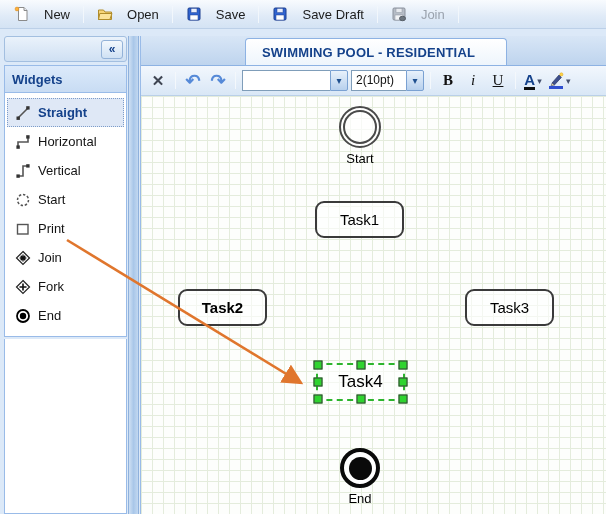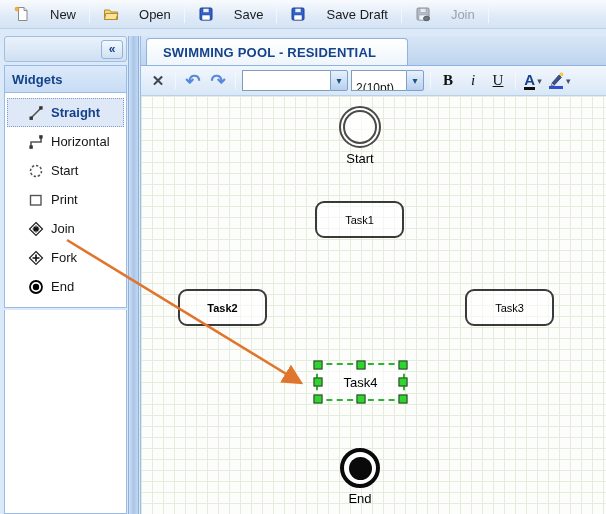--- a/index.html
+++ b/index.html
@@ -12,21 +12,21 @@
     color:#1c1c1c;
   }
   
   .top-toolbar {
     position:absolute; left:0; top:0; width:606px; height:29px;
     background:linear-gradient(#f8fbfe,#dfeaf7 60%,#d4e3f4);
     border-bottom:1px solid #bcd0e8;
     display:flex; align-items:center; padding:0 6px; gap:2px;
   }
   .tb-btn {
-    display:flex; align-items:center; gap:20px;
+    display:flex; align-items:center; gap:14px;
     background:transparent; border:1px solid transparent; border-radius:3px;
     padding:2px 7px; font:13px "Liberation Sans",sans-serif; color:#1c1c1c; cursor:pointer;
   }
   .tb-btn.disabled { color:#9aa2ad; }
   .tb-sep { width:1px; height:17px; background:#b9cbe2; border-right:1px solid #f2f7fc; margin:0 3px; }
   .icon16 { width:16px; height:16px; display:inline-block; }
   
   .sidebar {
     position:absolute; left:4px; top:36px; width:123px; bottom:0;
     display:flex; flex-direction:column;
@@ -48,21 +48,21 @@
     background:linear-gradient(#dceafb,#c8dcf3);
     color:#15428b; font-weight:bold; font-size:13px;
     display:flex; align-items:center; padding-left:7px;
   }
   .widget-list {
     background:#fff; border:1px solid #99bbe8;
     padding:5px 2px 6px 2px;
   }
   .w-item {
     height:29px; display:flex; align-items:center; gap:7px;
-    padding-left:20px; cursor:pointer; border:1px dotted transparent;
+    padding-left:7px; cursor:pointer; border:1px dotted transparent;
   }
   .w-item .w-label { color:#141414; }
   .w-item.sel {
     background:#dfe8f6; border:1px dotted #7d9cc9;
   }
   .w-item.sel .w-label { color:#15428b; font-weight:bold; }
   .sidebar-rest {
     flex:1; background:#fff; border:1px solid #99bbe8; border-top:none; margin-top:2px;
   }
   
@@ -74,21 +74,21 @@
   }
   
   .main {
     position:absolute; left:140px; top:36px; right:0; bottom:0;
     display:flex; flex-direction:column;
     border-left:1px solid #99bbe8;
   }
   .tabstrip {
     height:30px; background:linear-gradient(#d8e6f6,#bed4ee);
     border-bottom:1px solid #8db2e3;
-    display:flex; align-items:flex-end; padding-left:5px;
+    display:flex; align-items:flex-end; padding-left:5px;justify-content:center;
   }
   .tab {
     height:27px; background:linear-gradient(#ffffff,#eef5fc);
     border:1px solid #8db2e3; border-bottom:none;
     border-radius:4px 4px 0 0;
     display:flex; align-items:center; padding:0 16px;
     color:#15428b; font-weight:bold; font-size:13px; letter-spacing:.2px;
     min-width:262px; cursor:default;
   }
   .format-toolbar {
@@ -102,21 +102,21 @@
     cursor:pointer; font-family:"Liberation Sans",sans-serif;
   }
   .ft-sep { width:1px; height:17px; background:#b9cbe2; border-right:1px solid #f4f8fc; margin:0 3px; }
   .glyph-x { color:#3f4653; font-size:15px; font-weight:bold; }
   .glyph-undo,.glyph-redo { color:#568ad8; font-size:18px; font-weight:bold; line-height:1; }
   .combo {
     display:flex; height:21px; cursor:pointer;
   }
   .combo .combo-text {
     background:#fff; border:1px solid #7f9db9; border-right:none;
-    font-size:12px; padding:10px 4px 0 4px; color:#111; overflow:hidden; white-space:nowrap;
+    font-size:12px; padding:2px 4px 0 4px; color:#111; overflow:hidden; white-space:nowrap;
   }
   .combo.font .combo-text { width:88px; }
   .combo.size .combo-text { width:55px; }
   .combo .combo-arrow {
     width:18px; border:1px solid #7aa1d2; border-radius:0 2px 2px 0;
     background:linear-gradient(#e8f1fb,#b7d0ed);
     color:#1e4f8f; font-size:10px; display:flex; align-items:center; justify-content:center;
   }
   .b-label { font-family:"Liberation Serif",serif; font-weight:bold; font-size:15px; color:#111; }
   .i-label { font-family:"Liberation Serif",serif; font-style:italic; font-size:15px; color:#111; }
@@ -132,26 +132,26 @@
     background-image:
       linear-gradient(to right, #e4ecdc 1px, transparent 1px),
       linear-gradient(to bottom, #e4ecdc 1px, transparent 1px);
     background-size:11px 11px;
   }
   .node { position:absolute; text-align:center; cursor:move; }
   .node-label { font-size:13px; color:#000; margin-top:3px; }
   .task-rect {
     width:89px; height:37px; border:2px solid #3a3a3a; border-radius:9px;
     background:rgba(255,255,255,.6);
-    display:flex; align-items:center; justify-content:center; font-size:11px; color:#000;
+    display:flex; align-items:center; justify-content:center; font-size:15px; color:#000;
   }
   .task-selected {
     width:89px; height:38px; border:2px dashed #2db52d;
     background:rgba(255,255,255,.6);
-    display:flex; align-items:center; justify-content:center; font-size:13px; color:#000;
+    display:flex; align-items:center; justify-content:center; font-size:17px; color:#000;
     position:relative;
   }
   .handle {
     position:absolute; width:9px; height:9px; background:#2fd42f;
     border:1px solid #3a3a3a; transform:translate(-50%,-50%);
   }
   .start-outer {
     width:42px; height:42px; border-radius:50%; border:2px solid #4a4a4a;
     background:rgba(255,255,255,.7); margin:0 auto; padding:2px;
   }
@@ -248,20 +248,30 @@
             <polyline points="3,13 3,8 13,8 13,3" fill="none" stroke="#555" stroke-width="1.6"></polyline>
             <rect x="1.4" y="11.4" width="3.4" height="3.4" fill="#333"></rect>
             <rect x="11.2" y="1.2" width="3.4" height="3.4" fill="#333"></rect>
           </svg>
       </span>
       <span class="w-label">Horizontal</span>
     </div>
     <div class="w-item">
       <span class="icon16">
         <svg viewBox="0 0 16 16" width="16" height="16">
+            <polyline points="3,13 8,13 8,3 13,3" fill="none" stroke="#555" stroke-width="1.6"></polyline>
+            <rect x="1.4" y="11.4" width="3.4" height="3.4" fill="#333"></rect>
+            <rect x="11.2" y="1.2" width="3.4" height="3.4" fill="#333"></rect>
+          </svg>
+      </span>
+      <span class="w-label">Vertical</span>
+    </div>
+    <div class="w-item">
+      <span class="icon16">
+        <svg viewBox="0 0 16 16" width="16" height="16">
             <circle cx="8" cy="8" r="5.5" fill="none" stroke="#555" stroke-width="1.5" stroke-dasharray="2.4,1.8"></circle>
           </svg>
       </span>
       <span class="w-label">Start</span>
     </div>
     <div class="w-item">
       <span class="icon16">
         <svg viewBox="0 0 16 16" width="16" height="16">
             <rect x="2.5" y="3.5" width="10.5" height="9.5" fill="#fff" stroke="#555" stroke-width="1.4"></rect>
           </svg>

